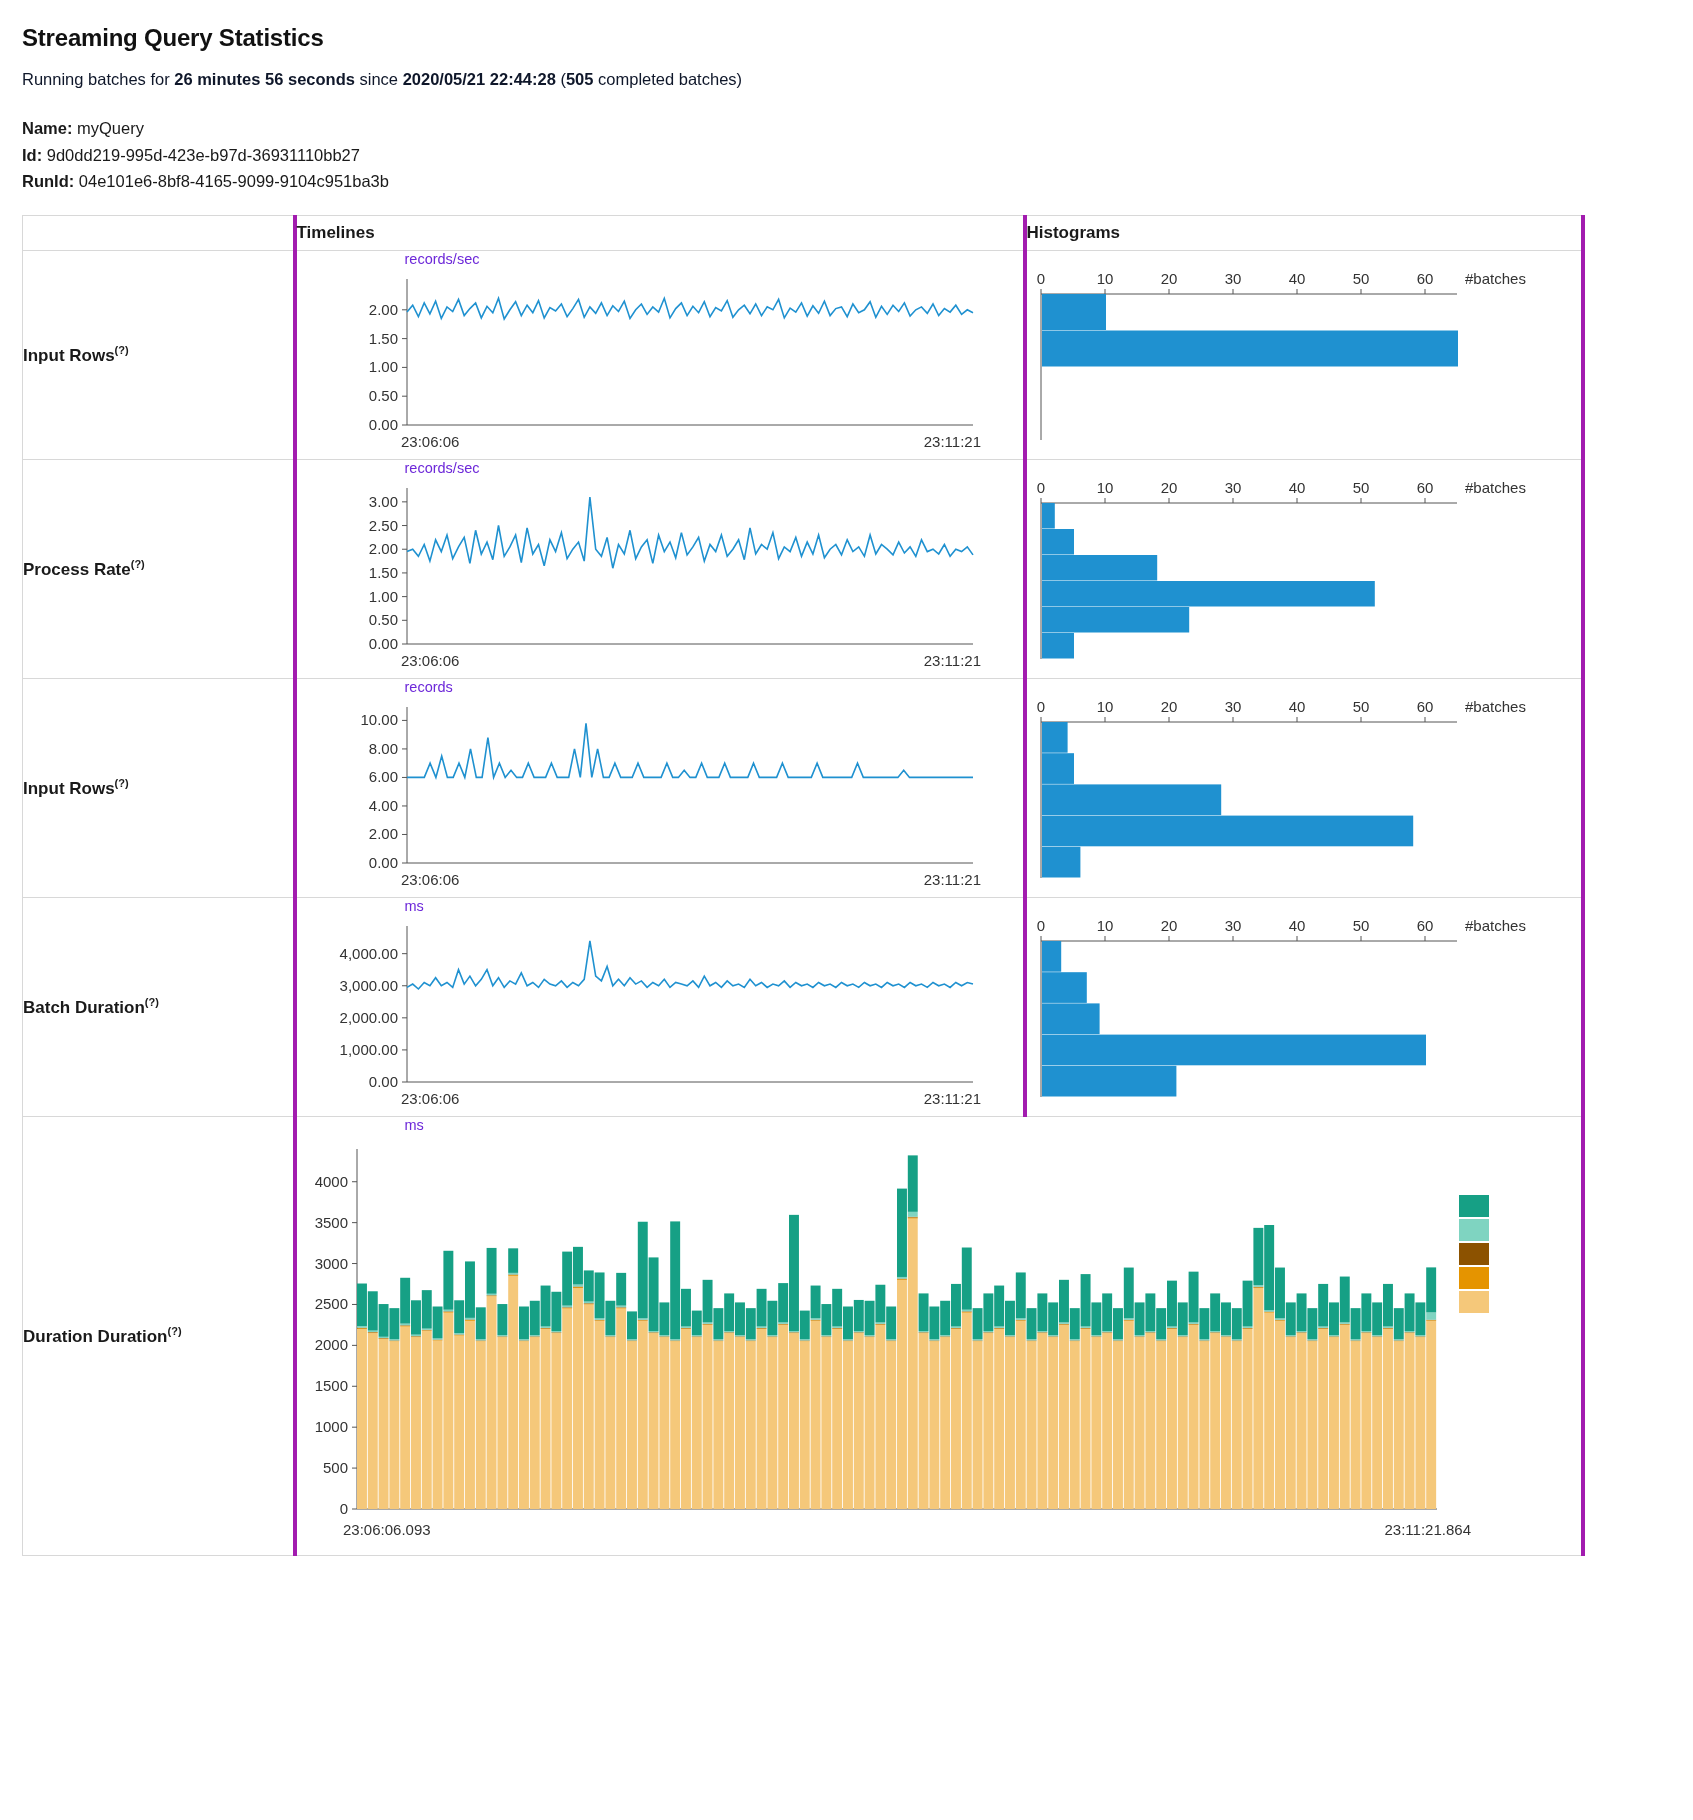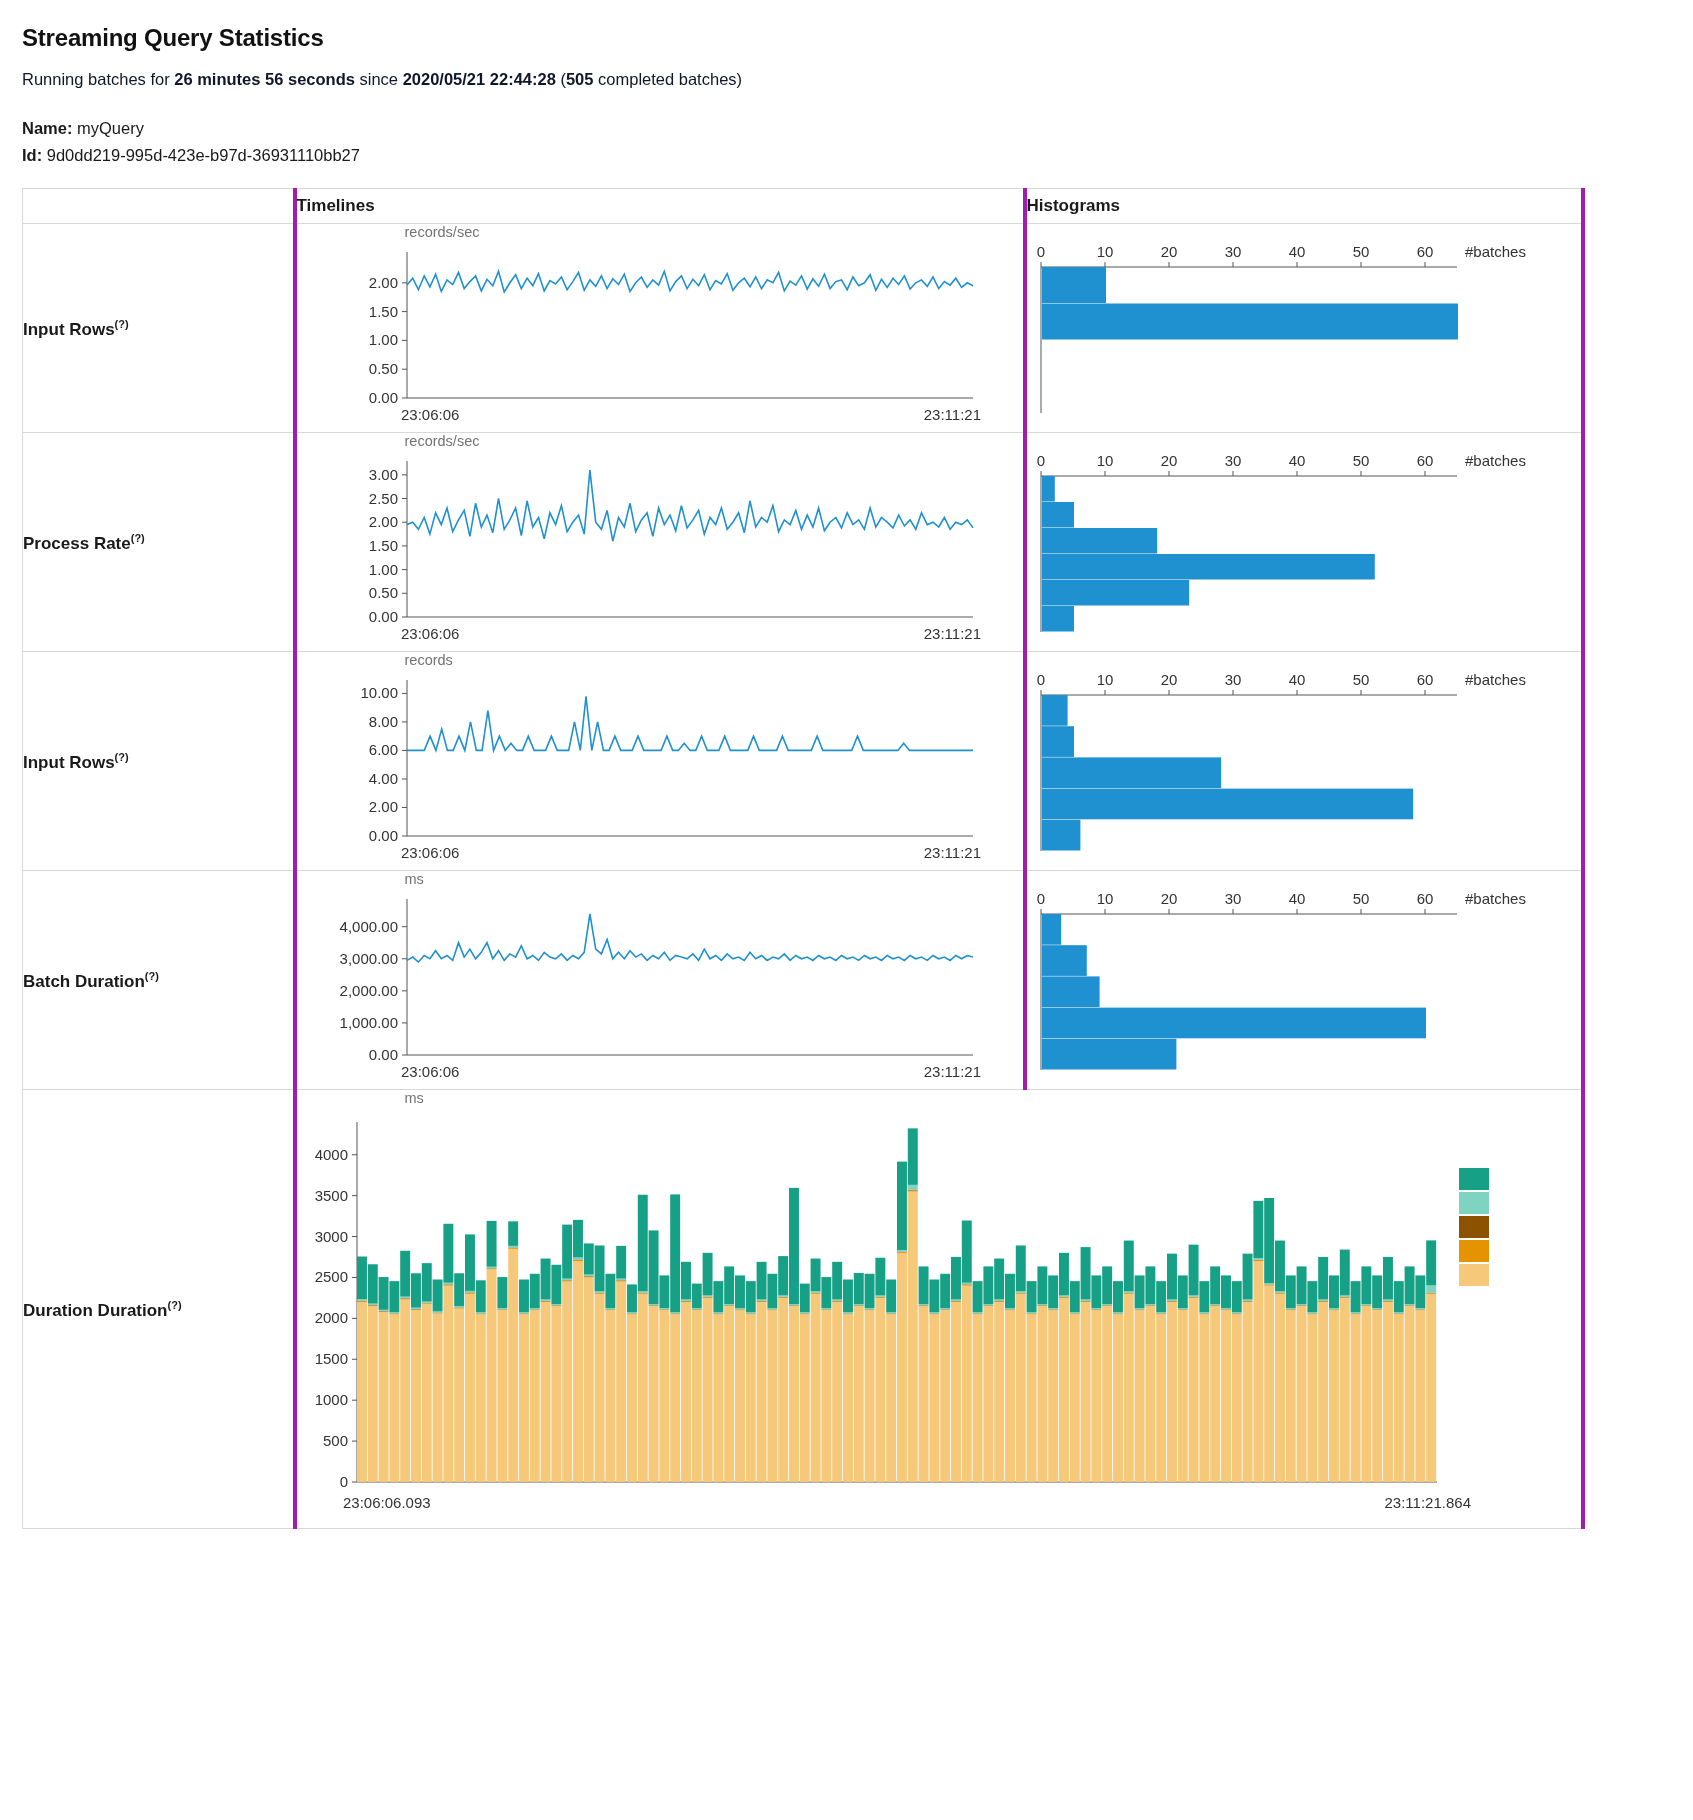--- a/index.html
+++ b/index.html
@@ -55,21 +55,21 @@
 
   td.rowlabel{
     font-size:17px;
     font-weight:bold;
     padding-left:30px;
   }
   sup.q{font-size:11px;font-weight:bold;color:#1a1a1a;vertical-align:super;}
 
   .cell{padding:10px 6px 10px 10px;}
   .axlabel{
-    font-size:14.5px;color:#737373;
+    font-size:14.5px;color:#6d28d9;
     margin-left:108px;margin-bottom:2px;
   }
   svg{display:block;}
   text{font-family:"Liberation Sans", sans-serif;}
 </style>
 </head>
 <body>
 
 <div class="page">
 
@@ -80,20 +80,24 @@
   </p>
 
   <div class="meta">
     <div>
       <b>Name:</b>
       <span>myQuery</span>
     </div>
     <div>
       <b>Id:</b>
       <span>9d0dd219-995d-423e-b97d-36931110bb27</span>
+    </div>
+    <div>
+      <b>RunId:</b>
+      <span>04e101e6-8bf8-4165-9099-9104c951ba3b</span>
     </div>
   </div>
 
   <table class="stats">
     <colgroup>
         <col class="c1">
         <col class="c2">
         <col class="c3">
       </colgroup>
     <thead>

